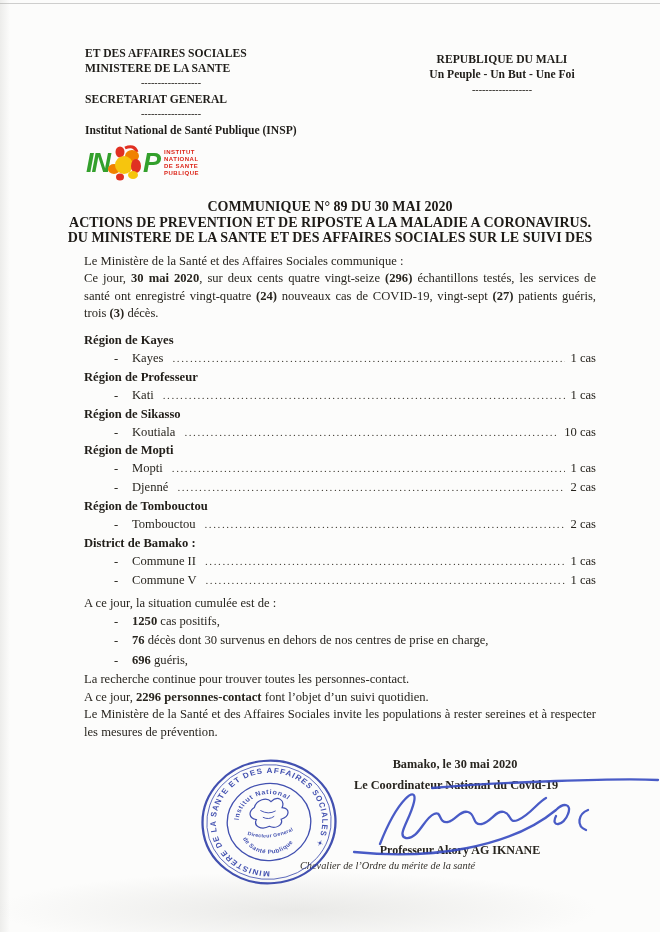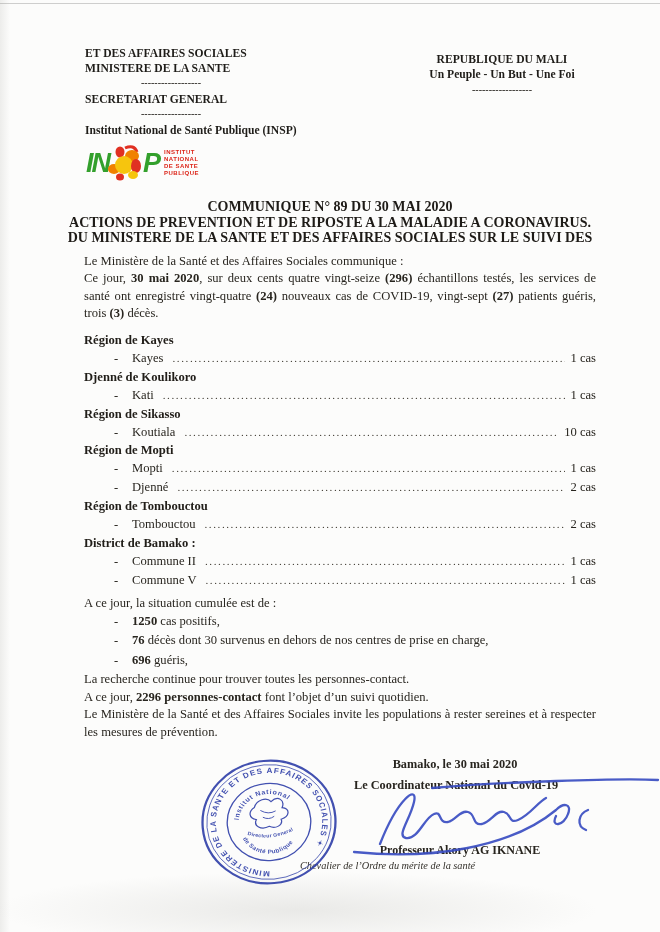--- a/index.html
+++ b/index.html
@@ -104,21 +104,21 @@
   </div>
 
   <div class="sec sec-regions">
     <div class="region-h">Région de Kayes</div>
     <div class="case-row">
       <span class="bullet">-</span>
       <span class="loc">Kayes</span>
       <span class="dots">........................................................................................................................................................................................................</span>
       <span class="val">1 cas</span>
     </div>
-    <div class="region-h">Djenné de Koulikoro</div>
+    <div class="region-h">Région de Professeur</div>
     <div class="case-row">
       <span class="bullet">-</span>
       <span class="loc">Kati</span>
       <span class="dots">........................................................................................................................................................................................................</span>
       <span class="val">1 cas</span>
     </div>
     <div class="region-h">Région de Sikasso</div>
     <div class="case-row">
       <span class="bullet">-</span>
       <span class="loc">Koutiala</span>

